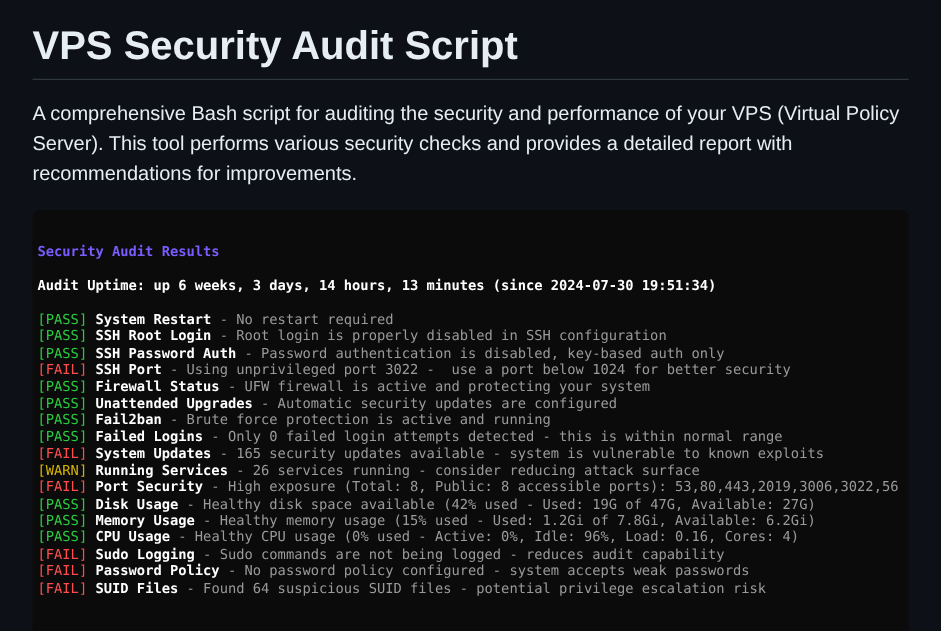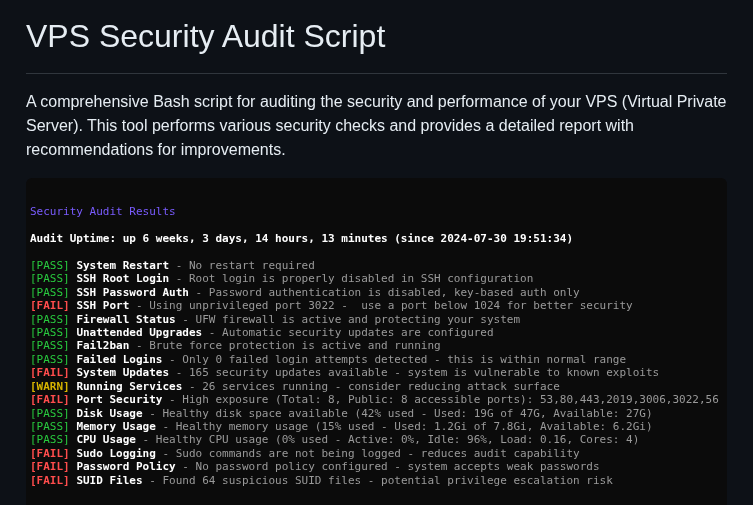--- a/index.html
+++ b/index.html
@@ -7,57 +7,57 @@
     padding: 0 26px;
     background: #0d1117;
     color: #e6edf3;
     font-family: -apple-system, BlinkMacSystemFont, "Segoe UI", Helvetica, Arial, sans-serif;
     font-size: 16px;
     width: 753px;
     box-sizing: border-box;
   }
   h1 {
     font-size: 32px;
-    font-weight: 400;
+    font-weight: 700;
     margin: 18px 0 8px 0;
-    padding-bottom: 18px;
+    padding-bottom: 8px;
     border-bottom: 1px solid #30363d;
     color: #e6edf3;
   }
   p.desc {
     margin: 16px 0 16px 0;
     line-height: 1.5;
     color: #e6edf3;
   }
   .terminal {
     background: #0b0b0b;
     border-radius: 6px;
     padding: 14px 4px 10px 4px;
     font-family: ui-monospace, SFMono-Regular, Menlo, Consolas, monospace;
     font-size: 11px;
     line-height: 1.22;
     white-space: pre;
     overflow: hidden;
     color: #c9c9c9;
   }
-  .hdr   { color: #7a5cff; font-weight: normal; }
+  .hdr   { color: #7a5cff; font-weight: bold; }
   .pass  { color: #29cc3f; font-weight: normal; }
-  .warn  { color: #d6b400; font-weight: bold; }
-  .fail  { color: #ff4d4d; font-weight: bold; }
+  .warn  { color: #d6b400; font-weight: normal; }
+  .fail  { color: #ff4d4d; font-weight: normal; }
   .name  { color: #ffffff; font-weight: bold; }
   .msg   { color: #9a9a9a; }
   .dash  { color: #9a9a9a; }
   .row { display: block; }
 </style>
 </head>
 <body>
 
 <h1>VPS Security Audit Script</h1>
 
-<p class="desc">A comprehensive Bash script for auditing the security and performance of your VPS (Virtual Private Server). This tool performs various security checks and provides a detailed report with recommendations for improvements.</p>
+<p class="desc">A comprehensive Bash script for auditing the security and performance of your VPS (Virtual Policy Server). This tool performs various security checks and provides a detailed report with recommendations for improvements.</p>
 
 <div class="terminal">
 <span class="row"><span class="hdr">Security Audit Results</span></span>
 <span class="row"><span class="name">Audit Uptime:</span> <span class="name">up 6 weeks, 3 days, 14 hours, 13 minutes (since 2024-07-30 19:51:34)</span></span>
 <div id="results-container"><span class="row"><span class="pass">[PASS]</span> <span class="name">System Restart</span><span class="dash"> - </span><span class="msg">No restart required</span></span><span class="row"><span class="pass">[PASS]</span> <span class="name">SSH Root Login</span><span class="dash"> - </span><span class="msg">Root login is properly disabled in SSH configuration</span></span><span class="row"><span class="pass">[PASS]</span> <span class="name">SSH Password Auth</span><span class="dash"> - </span><span class="msg">Password authentication is disabled, key-based auth only</span></span><span class="row"><span class="fail">[FAIL]</span> <span class="name">SSH Port</span><span class="dash"> - </span><span class="msg">Using unprivileged port 3022 -  use a port below 1024 for better security</span></span><span class="row"><span class="pass">[PASS]</span> <span class="name">Firewall Status</span><span class="dash"> - </span><span class="msg">UFW firewall is active and protecting your system</span></span><span class="row"><span class="pass">[PASS]</span> <span class="name">Unattended Upgrades</span><span class="dash"> - </span><span class="msg">Automatic security updates are configured</span></span><span class="row"><span class="pass">[PASS]</span> <span class="name">Fail2ban</span><span class="dash"> - </span><span class="msg">Brute force protection is active and running</span></span><span class="row"><span class="pass">[PASS]</span> <span class="name">Failed Logins</span><span class="dash"> - </span><span class="msg">Only 0 failed login attempts detected - this is within normal range</span></span><span class="row"><span class="fail">[FAIL]</span> <span class="name">System Updates</span><span class="dash"> - </span><span class="msg">165 security updates available - system is vulnerable to known exploits</span></span><span class="row"><span class="warn">[WARN]</span> <span class="name">Running Services</span><span class="dash"> - </span><span class="msg">26 services running - consider reducing attack surface</span></span><span class="row"><span class="fail">[FAIL]</span> <span class="name">Port Security</span><span class="dash"> - </span><span class="msg">High exposure (Total: 8, Public: 8 accessible ports): 53,80,443,2019,3006,3022,56</span></span><span class="row"><span class="pass">[PASS]</span> <span class="name">Disk Usage</span><span class="dash"> - </span><span class="msg">Healthy disk space available (42% used - Used: 19G of 47G, Available: 27G)</span></span><span class="row"><span class="pass">[PASS]</span> <span class="name">Memory Usage</span><span class="dash"> - </span><span class="msg">Healthy memory usage (15% used - Used: 1.2Gi of 7.8Gi, Available: 6.2Gi)</span></span><span class="row"><span class="pass">[PASS]</span> <span class="name">CPU Usage</span><span class="dash"> - </span><span class="msg">Healthy CPU usage (0% used - Active: 0%, Idle: 96%, Load: 0.16, Cores: 4)</span></span><span class="row"><span class="fail">[FAIL]</span> <span class="name">Sudo Logging</span><span class="dash"> - </span><span class="msg">Sudo commands are not being logged - reduces audit capability</span></span><span class="row"><span class="fail">[FAIL]</span> <span class="name">Password Policy</span><span class="dash"> - </span><span class="msg">No password policy configured - system accepts weak passwords</span></span><span class="row"><span class="fail">[FAIL]</span> <span class="name">SUID Files</span><span class="dash"> - </span><span class="msg">Found 64 suspicious SUID files - potential privilege escalation risk</span></span></div>
 <span class="row"> </span>
 
 
 </div>
 

